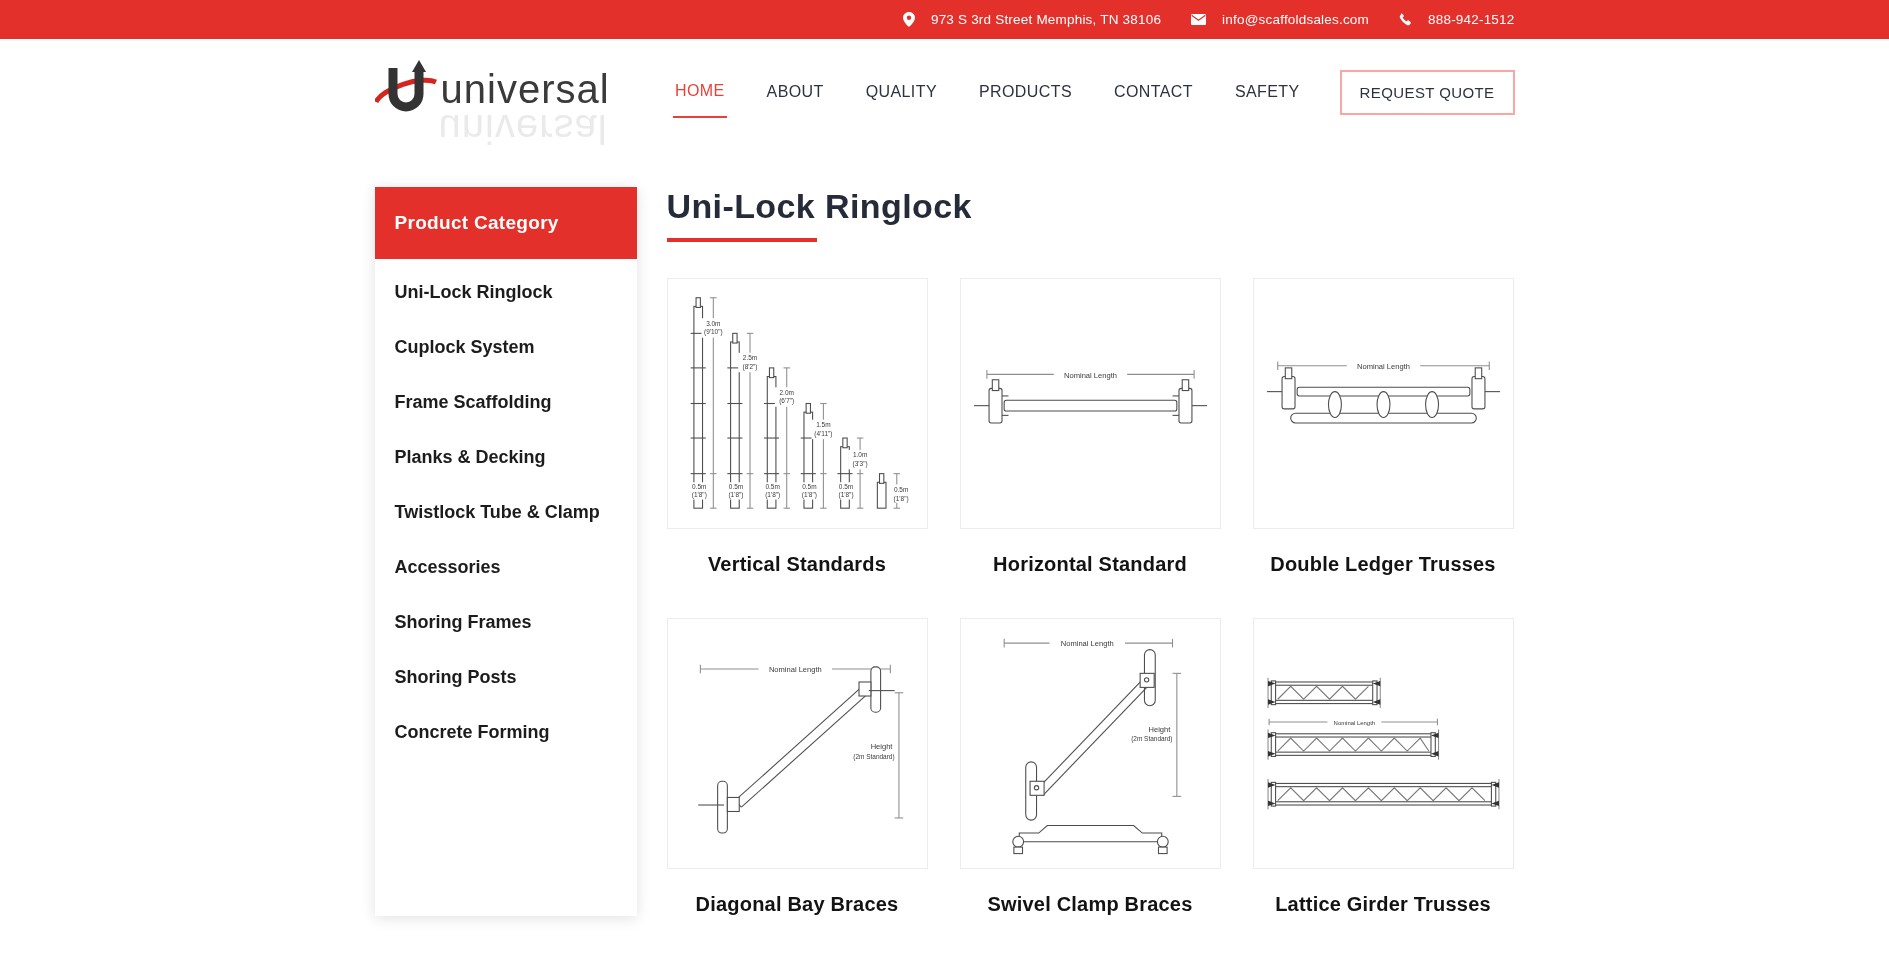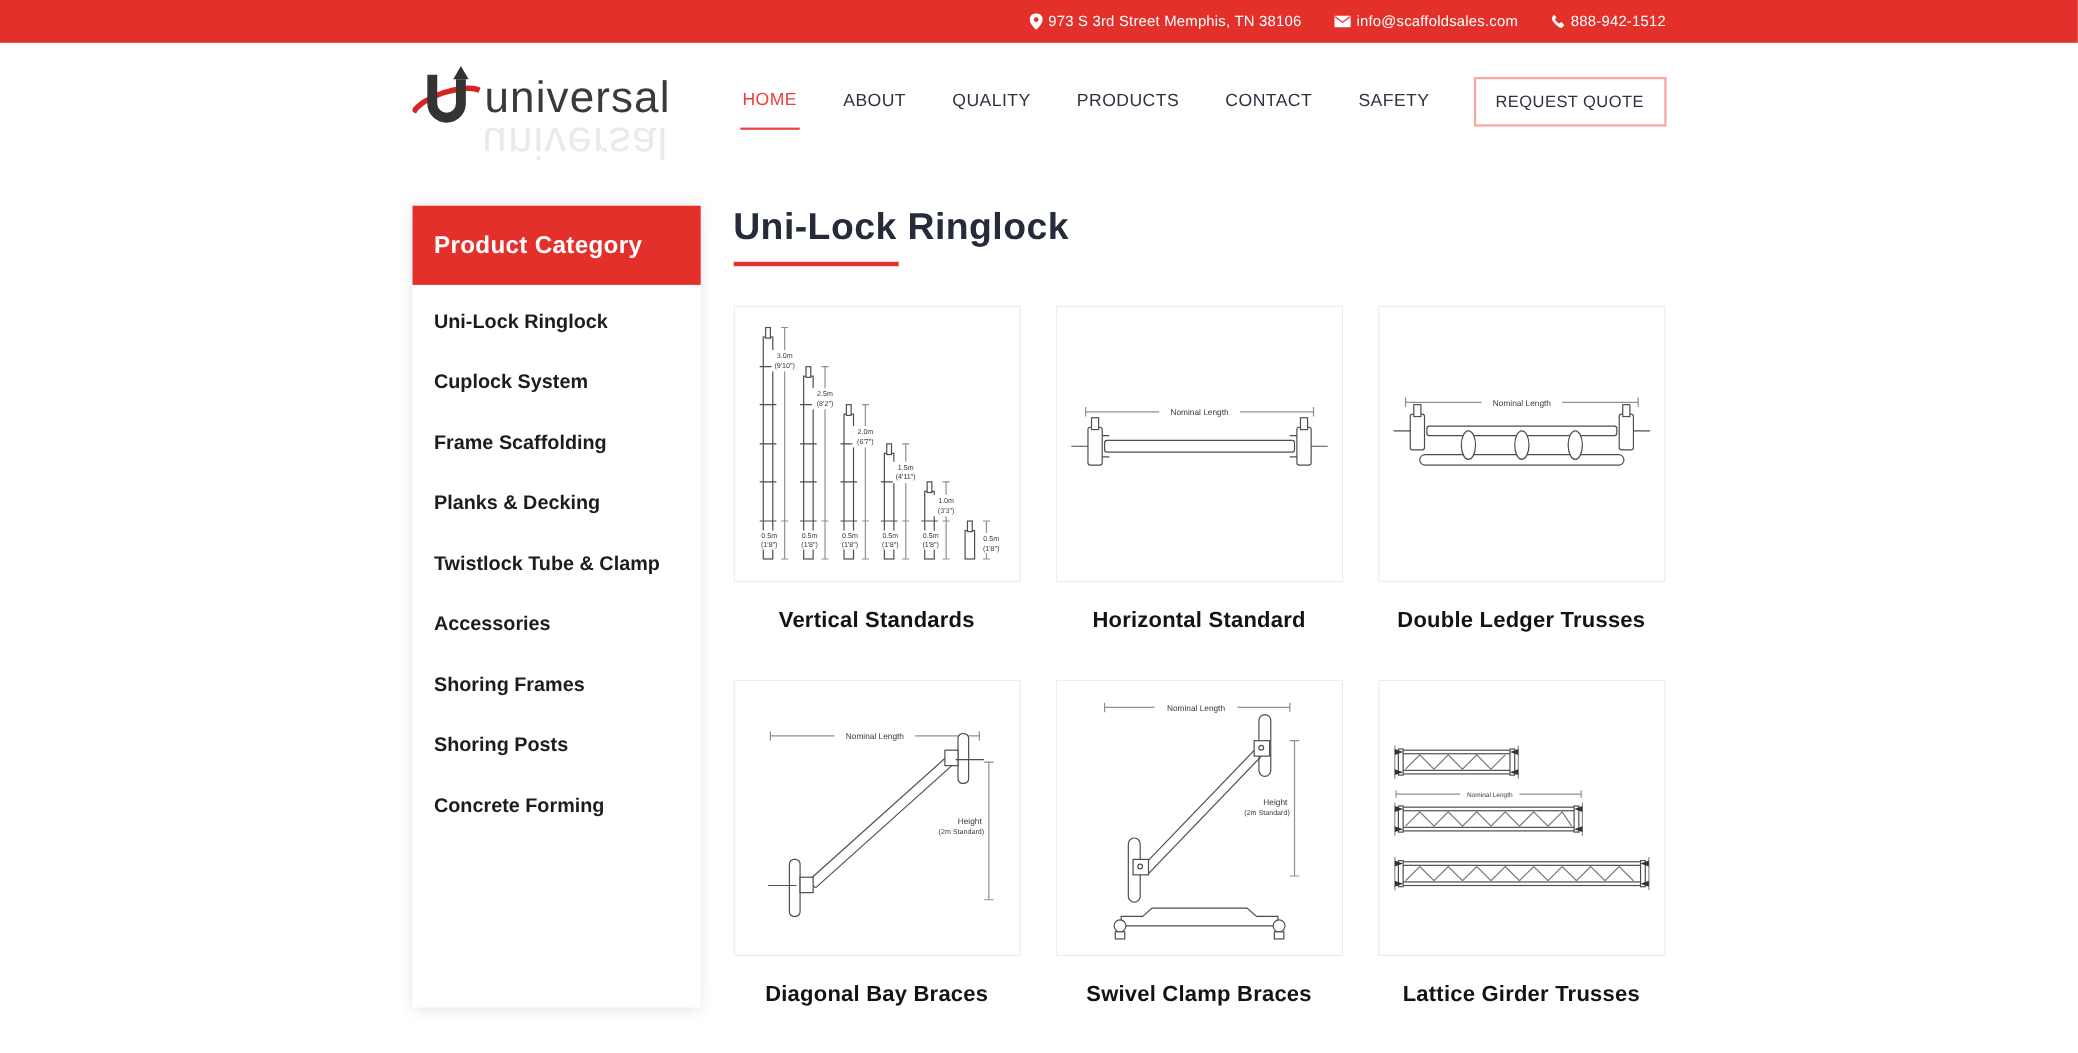--- a/index.html
+++ b/index.html
@@ -4,21 +4,21 @@
 <style>
   * { box-sizing: border-box; margin: 0; padding: 0; }
   html,body { width:1889px; height:957px; overflow:hidden; background:#fff;
     font-family:"Liberation Sans", sans-serif; }
   .container { width:1140px; margin:0 auto; }
 
   
   .topbar { height:39px; background:#e4302a; display:flex; align-items:center; }
   .topbar-inner { display:flex; justify-content:flex-end; align-items:center; gap:30px;
     width:1140px; margin:0 auto; }
-  .topbar-item { display:flex; align-items:center; gap:5px; color:#fff; font-size:13.5px;
+  .topbar-item { display:flex; align-items:center; gap:16px; color:#fff; font-size:13.5px;
     letter-spacing:.2px; }
   .topbar-item svg { display:block; }
 
   
   .header { height:106px; background:#fff; }
   .header-inner { display:flex; justify-content:space-between; align-items:center; height:100%; }
   .logo { display:flex; align-items:center; position:relative; cursor:pointer; }
   .logo-text { font-size:40px; color:#3a3a3a; letter-spacing:1px; margin-left:4px;
     font-weight:500; line-height:1; margin-top:-6px; }
   .logo-reflect { position:absolute; left:64px; top:46px; font-size:40px; color:#3a3a3a;
@@ -30,21 +30,21 @@
   .btn-quote { border:2px solid #fca5a5; color:#2e3240; font-size:15px; letter-spacing:.4px;
     padding:12px 18px; background:#fff; cursor:pointer; font-weight:500;
     font-family:"Liberation Sans", sans-serif; }
 
   
   .content { display:flex; margin-top:42px; }
   .sidebar { width:262px; flex:0 0 262px; background:#fff;
     box-shadow:0 2px 14px rgba(0,0,0,.12); }
   .sidebar-head { background:#e4302a; height:72px; display:flex; align-items:center;
     padding-left:20px; }
-  .sidebar-head span { color:#fff; font-size:22px; font-weight:700; letter-spacing:.3px; }
+  .sidebar-head span { color:#fff; font-size:19px; font-weight:700; letter-spacing:.3px; }
   .sidebar-list { padding:6px 0 10px; }
   .sidebar-item { padding:17px 20px; font-size:18px; font-weight:700; color:#1c1c1c;
     cursor:pointer; }
 
   .main { margin-left:30px; width:848px; }
   .page-title { font-size:34px; font-weight:700; color:#262b3a; letter-spacing:.4px; }
   .title-underline { width:150px; height:4px; background:#e4302a; margin-top:12px; }
 
   .grid { margin-top:36px; display:grid; grid-template-columns:repeat(3,261px);
     column-gap:32px; row-gap:42px; }

